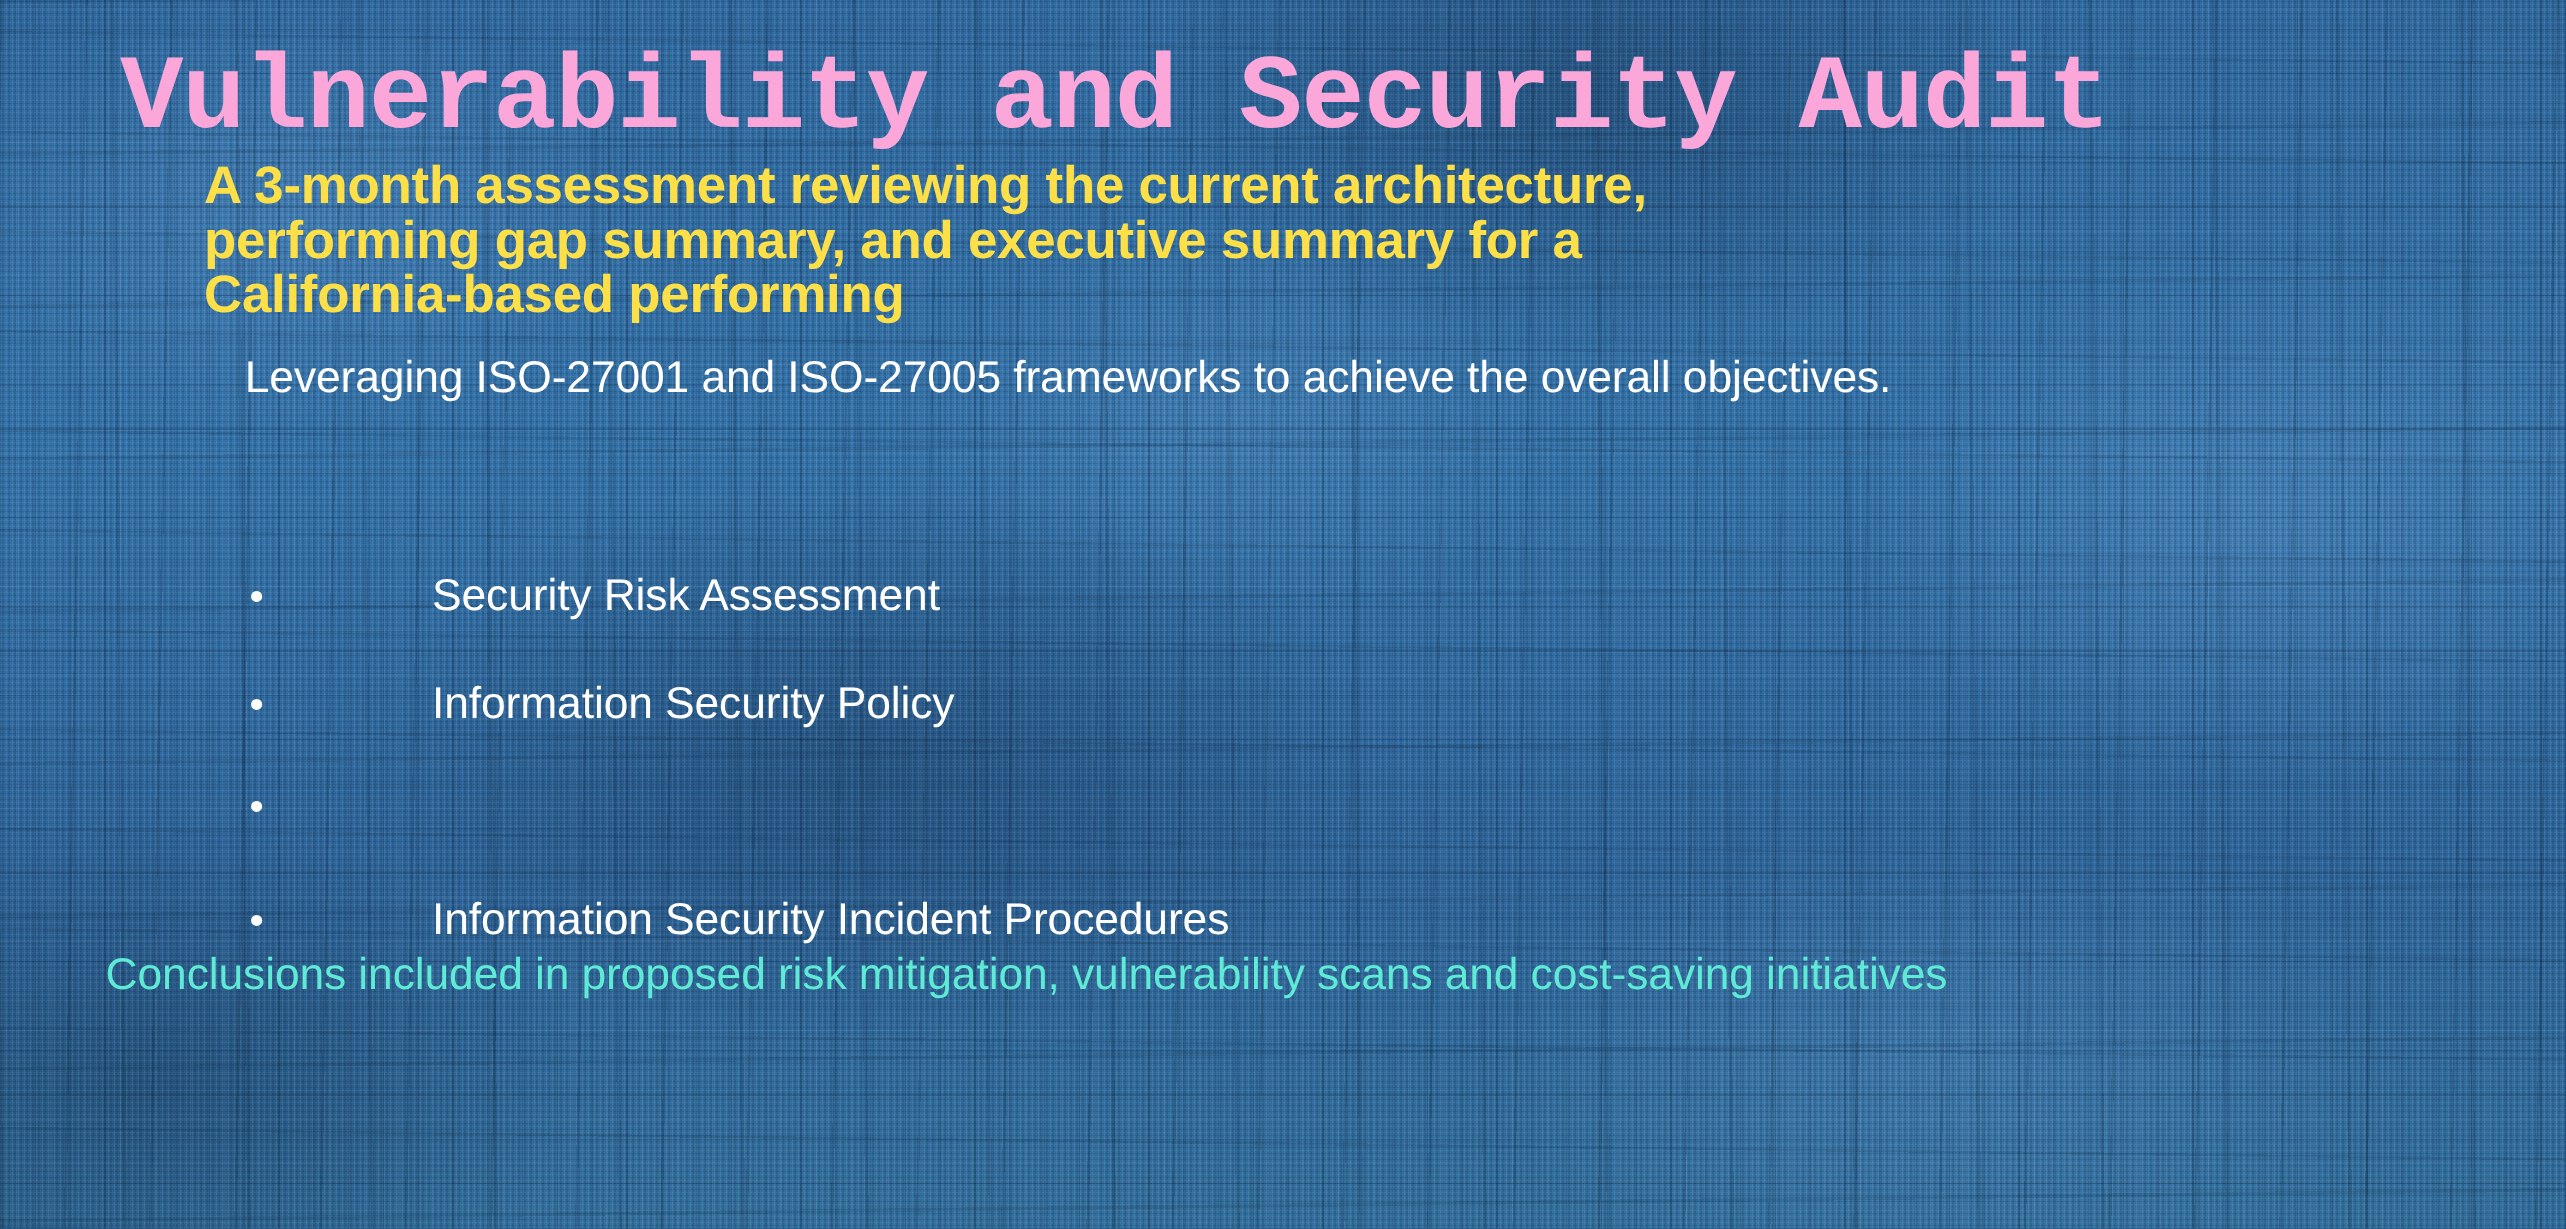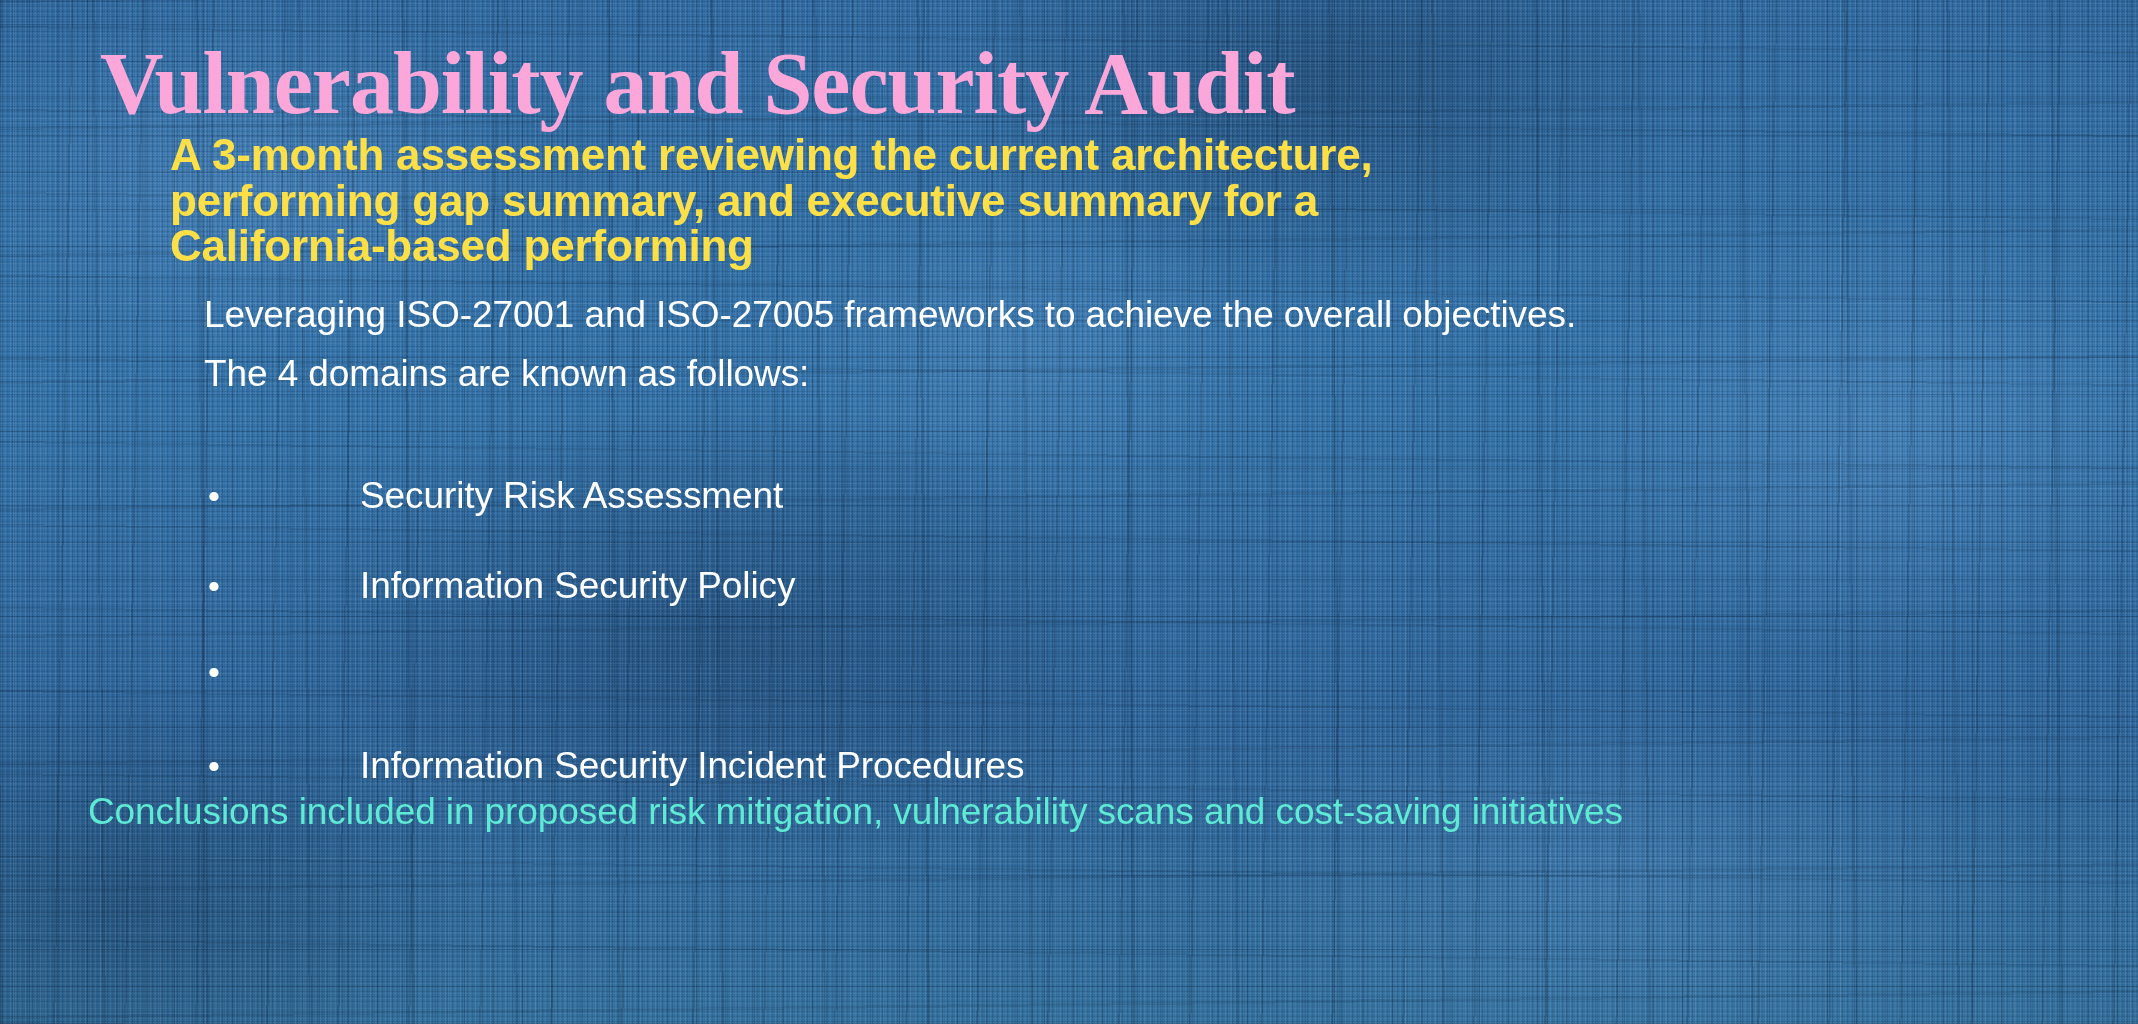--- a/index.html
+++ b/index.html
@@ -117,21 +117,21 @@
     position: absolute;
     inset: 0;
   }
 
   .title {
     position: absolute;
     left: 100px;
     top: 36px;
     width: 1694px;
     color: #fba7da;
-    font-family: Liberation Serif, serif;
+    font-family: Liberation Mono, monospace;
     font-weight: 700;
     font-size: 88px;
     line-height: 1.08;
     letter-spacing: -1px;
     white-space: nowrap;
   }
 
   .subtitle {
     position: absolute;
     left: 170px;
@@ -227,21 +227,20 @@
     <div class="title">Vulnerability and Security Audit</div>
 
     <div class="subtitle">
       <span class="sline">A 3-month assessment reviewing the current architecture,</span>
       <span class="sline">performing gap summary, and executive summary for a</span>
       <span class="sline">California-based performing</span>
     </div>
 
     <div class="body-block">
       <span class="body-line">Leveraging ISO-27001 and ISO-27005 frameworks to achieve the overall objectives.</span>
-      <span class="body-line">The 4 domains are known as follows:</span>
     </div>
 
     <div class="bullets">
       <div class="bullet-spacer"></div>
       <div class="bullet-spacer"></div>
 
       <div class="bullet-row">
         <span class="bullet-mark">•</span>
         <span class="bullet-text">Security Risk Assessment</span>
       </div>

